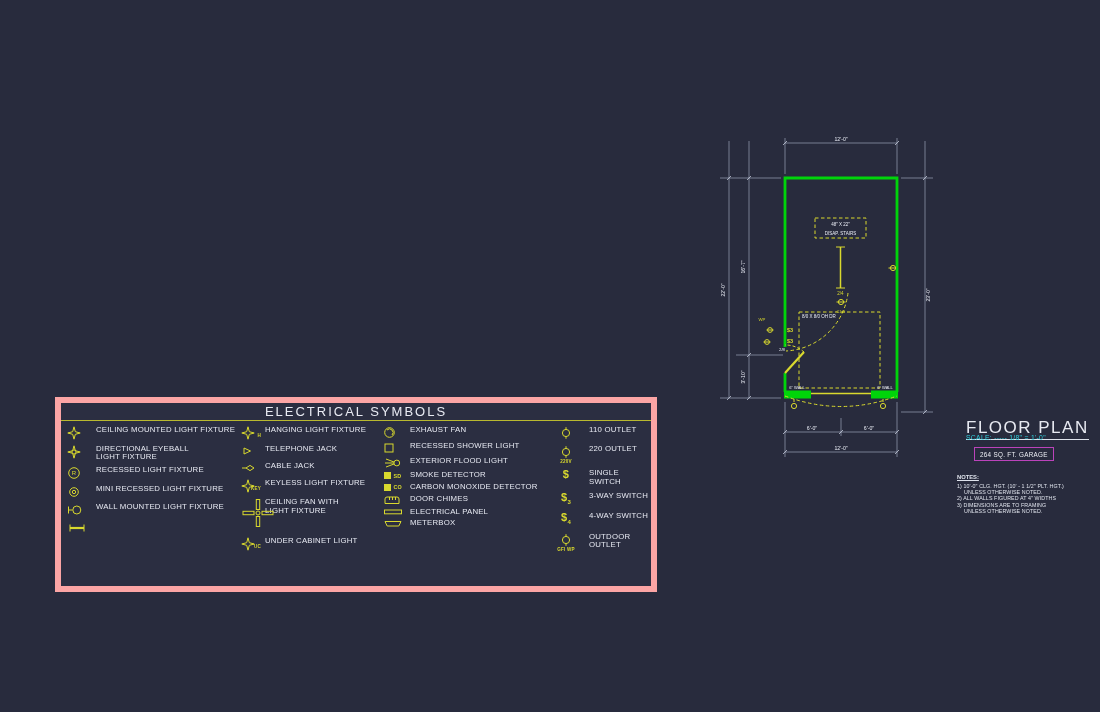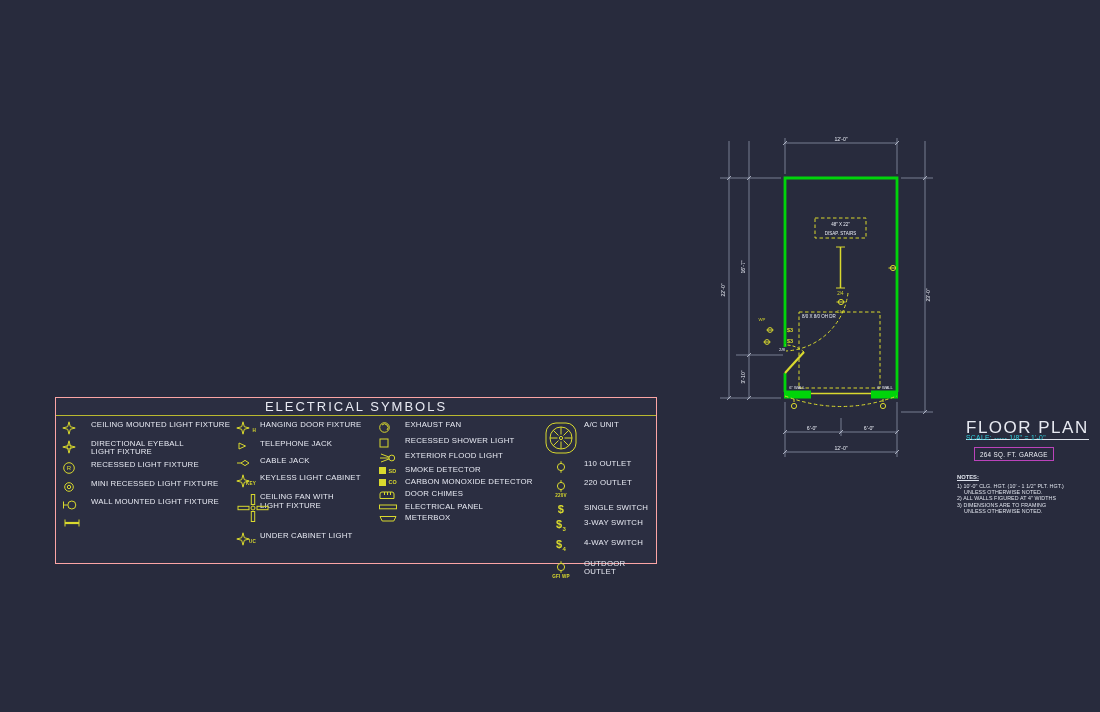--- a/index.html
+++ b/index.html
@@ -1,20 +1,20 @@
 <!DOCTYPE html>
 <html><head>
 <meta charset="utf-8">
 <style>
   html,body{margin:0;padding:0;background:#1f2230;}
   .screen{position:relative;width:1100px;height:712px;background:#282b3d;overflow:hidden;
           font-family:"Liberation Sans",sans-serif;}
   
-  .legend{position:absolute;left:55px;top:397px;width:602px;height:167px;
-          border:1px solid #fca5a5;background:#2b2e41;box-sizing:border-box;}
+  .legend{position:absolute;left:55px;top:397px;width:602px;height:195px;
+          border:6px solid #fca5a5;background:#2b2e41;box-sizing:border-box;}
   .legend-title{height:17px;line-height:17px;text-align:center;color:#e8eaf2;
           font-size:13px;letter-spacing:2px;border-bottom:1px solid #b9b92f;}
   .legend-body{display:flex;padding-top:5px;}
   .lcol{box-sizing:border-box;}
   .c1{width:175px;}.c2{width:142px;}.c3{width:166px;}.c4{flex:1;}
   .lrow{display:flex;align-items:flex-start;color:#e7e9f2;font-size:7.8px;
         letter-spacing:.2px;line-height:8.6px;}
   .c1 .lrow{margin-bottom:4.5px;}
   .c2 .lrow{margin-bottom:5px;}
   .c3 .lrow{margin-bottom:2.8px;}
@@ -142,21 +142,21 @@
           <div class="lrow r-hanging-light">
             <span class="icell">
               <span class="iwrap">
                 <svg width="14" height="14" viewBox="0 0 14 14">
                   <path d="M7 .8L8.3 5.7 13.2 7 8.3 8.3 7 13.2 5.7 8.3 .8 7 5.7 5.7Z" stroke="#d9d92e" fill="none" stroke-width="1"></path>
                 </svg>
                 <i class="isub">H</i>
               </span>
             </span>
             <div class="ltext">
-              <div>HANGING DOOR FIXTURE</div>
+              <div>HANGING LIGHT FIXTURE</div>
             </div>
           </div>
           <div class="lrow r-telephone-jack">
             <span class="icell">
               <span class="iwrap">
                 <svg width="12" height="12" viewBox="0 0 12 12">
                   <path d="M3 3L9.5 6 3 9Z" stroke="#d9d92e" fill="none" stroke-width="1"></path>
                 </svg>
               </span>
             </span>
@@ -180,21 +180,21 @@
           <div class="lrow r-keyless-light">
             <span class="icell">
               <span class="iwrap">
                 <svg width="14" height="14" viewBox="0 0 14 14">
                   <path d="M7 .8L8.3 5.7 13.2 7 8.3 8.3 7 13.2 5.7 8.3 .8 7 5.7 5.7Z" stroke="#d9d92e" fill="none" stroke-width="1"></path>
                 </svg>
                 <i class="isub">KEY</i>
               </span>
             </span>
             <div class="ltext">
-              <div>KEYLESS LIGHT CABINET</div>
+              <div>KEYLESS LIGHT FIXTURE</div>
             </div>
           </div>
           <div class="lrow r-ceiling-fan">
             <span class="icell">
               <span class="iwrap">
                 <svg width="34" height="30" viewBox="0 0 34 30">
                   <rect x="15.3" y="1.5" width="3.4" height="10" stroke="#d9d92e" fill="none" stroke-width="1"></rect>
                   <rect x="15.3" y="18.5" width="3.4" height="10" stroke="#d9d92e" fill="none" stroke-width="1"></rect>
                   <rect x="2" y="13.3" width="11" height="3.4" stroke="#d9d92e" fill="none" stroke-width="1"></rect>
                   <rect x="21" y="13.3" width="11" height="3.4" stroke="#d9d92e" fill="none" stroke-width="1"></rect>
@@ -322,42 +322,20 @@
                   <path d="M2 2.5H18L15.8 7H4.2Z" stroke="#d9d92e" fill="none" stroke-width="1"></path>
                 </svg>
               </span>
             </span>
             <div class="ltext">
               <div>METERBOX</div>
             </div>
           </div>
         </div>
       <div class="lcol c4">
-          <div class="lrow r-ac-unit">
-            <span class="icell">
-              <span class="iwrap">
-                <svg width="34" height="34" viewBox="0 0 34 34">
-                  <rect x="2" y="2" width="30" height="30" rx="10" stroke="#d9d92e" fill="none" stroke-width="1"></rect>
-                  <circle cx="17" cy="17" r="11" stroke="#d9d92e" fill="none" stroke-width="1"></circle>
-                  <circle cx="17" cy="17" r="1.6" stroke="#d9d92e" fill="none" stroke-width="1"></circle>
-                  <line x1="28" y1="17" x2="20.5" y2="17" stroke="#d9d92e" fill="none" stroke-width="1"></line>
-                  <line x1="17" y1="6" x2="17" y2="13.5" stroke="#d9d92e" fill="none" stroke-width="1"></line>
-                  <line x1="6" y1="17" x2="13.5" y2="17" stroke="#d9d92e" fill="none" stroke-width="1"></line>
-                  <line x1="17" y1="28" x2="17" y2="20.5" stroke="#d9d92e" fill="none" stroke-width="1"></line>
-                  <line x1="24.8" y1="9.2" x2="19.5" y2="14.5" stroke="#d9d92e" fill="none" stroke-width="1"></line>
-                  <line x1="9.2" y1="9.2" x2="14.5" y2="14.5" stroke="#d9d92e" fill="none" stroke-width="1"></line>
-                  <line x1="9.2" y1="24.8" x2="14.5" y2="19.5" stroke="#d9d92e" fill="none" stroke-width="1"></line>
-                  <line x1="24.8" y1="24.8" x2="19.5" y2="19.5" stroke="#d9d92e" fill="none" stroke-width="1"></line>
-                </svg>
-              </span>
-            </span>
-            <div class="ltext">
-              <div>A/C UNIT</div>
-            </div>
-          </div>
           <div class="lrow r-outlet-110">
             <span class="icell">
               <span class="iwrap">
                 <svg width="14" height="14" viewBox="0 0 14 14">
                   <circle cx="7" cy="7" r="3.6" stroke="#d9d92e" fill="none" stroke-width="1"></circle>
                   <line x1="7" y1="1.2" x2="7" y2="3.4" stroke="#d9d92e" fill="none" stroke-width="1"></line>
                   <line x1="7" y1="10.6" x2="7" y2="12.8" stroke="#d9d92e" fill="none" stroke-width="1"></line>
                 </svg>
               </span>
             </span>

